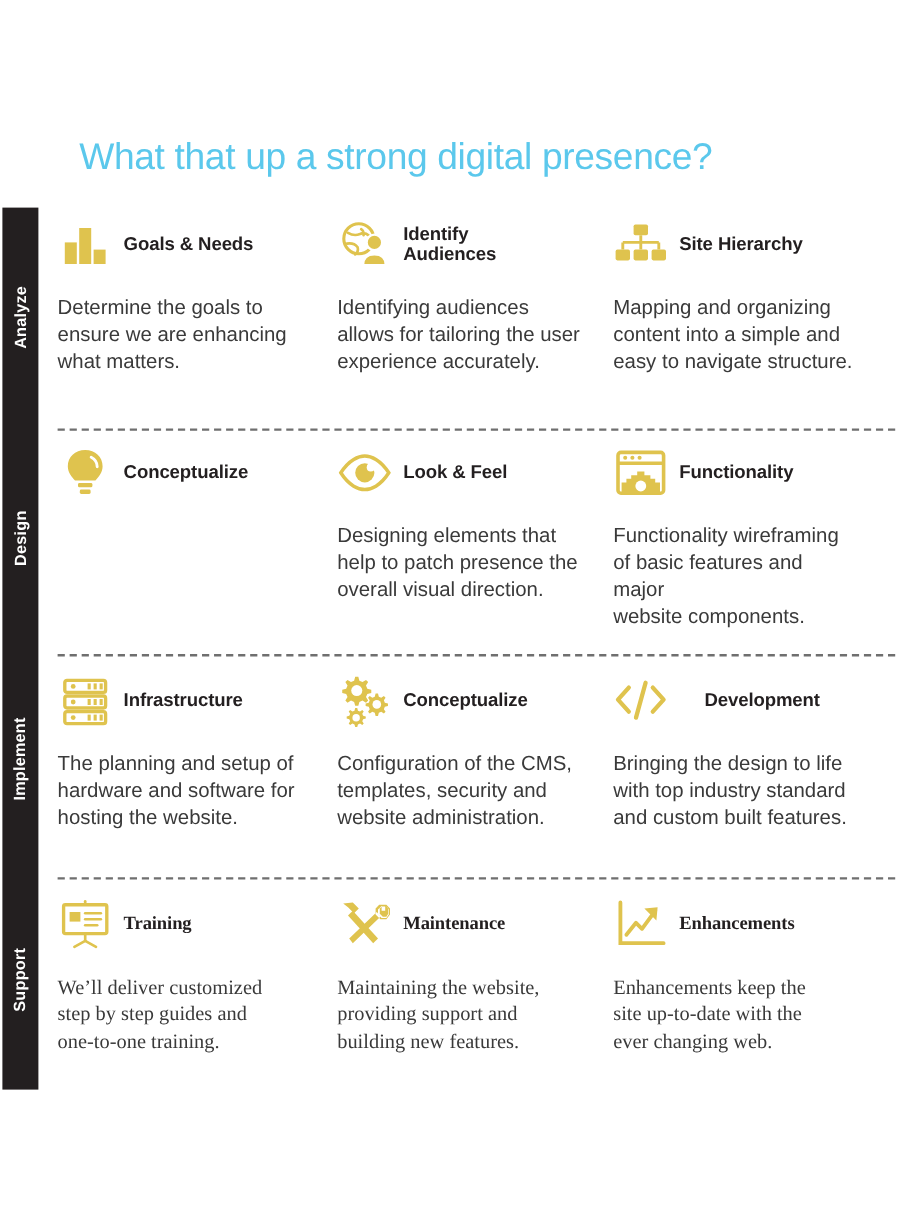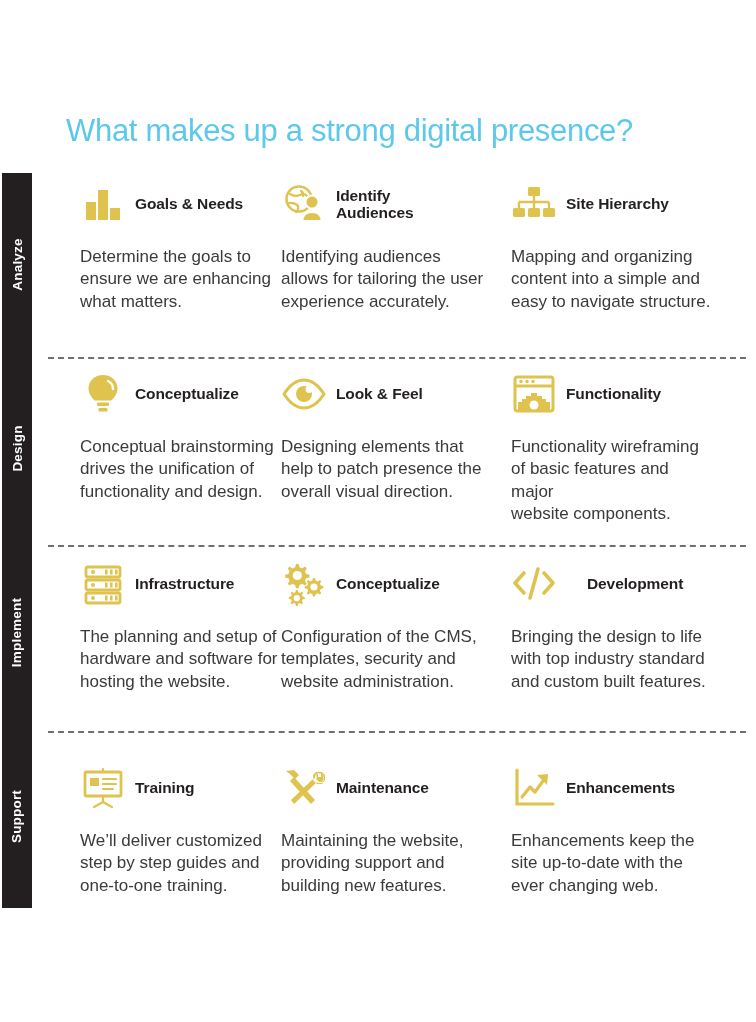--- a/index.html
+++ b/index.html
@@ -105,28 +105,28 @@
   .card-title.two-line { max-width: 110px; }
   .card-body {
     margin-top: 11px;
     font-size: 17px;
     line-height: 1.32;
     color: #3a3a3a;
     white-space: pre-line;
   }
 
   
-  .col-0 { left: 0px; margin-left: 32px; }
+  .col-0 { left: 0px; }
   .col-1 { left: 233px; }
   .col-2 { left: 463px; }
 </style>
 </head>
 <body>
 
-<div id="page-title">What makes up a strong digital presence?</div>
+<div id="page-title">What that up a strong digital presence?</div>
 
 <div id="phase-rail">
     <div class="phase-item" style="top: 0px; height: 183px;">
       <span class="phase-label">Analyze</span>
     </div>
     <div class="phase-item" style="top: 183px; height: 184px;">
       <span class="phase-label">Design</span>
     </div>
     <div class="phase-item" style="top: 367px; height: 184px;">
       <span class="phase-label">Implement</span>
@@ -199,23 +199,20 @@
           <div class="card-icon">
             <svg width="44" height="44" viewBox="0 0 44 44">
     <path d="M22 3 C13.5 3 7.5 9 7.5 16.5 C7.5 22 11 25.5 13.5 28.5 L30.5 28.5 C33 25.5 36.5 22 36.5 16.5 C36.5 9 30.5 3 22 3 Z" fill="#DFC34E"></path>
     <path d="M27 9 q5 2.5 5 8" fill="none" stroke="#ffffff" stroke-width="2.4" stroke-linecap="round"></path>
     <rect x="16" y="30.5" width="12" height="3.6" rx="1.2" fill="#DFC34E"></rect>
     <rect x="17.5" y="36" width="9" height="3.6" rx="1.2" fill="#DFC34E"></rect>
   </svg>
           </div>
           <div class="card-title" style="white-space: pre-line;">Conceptualize</div>
         </div>
-        <div class="card-body">Conceptual brainstorming
-drives the unification of
-functionality and design.</div>
       </div>
       <div class="card col-1">
         <div class="card-head">
           <div class="card-icon">
             <svg width="44" height="44" viewBox="0 0 44 44">
     <path d="M2 22 C9 11 17 8 22 8 C27 8 35 11 42 22 C35 33 27 36 22 36 C17 36 9 33 2 22 Z" fill="none" stroke="#DFC34E" stroke-width="2.9"></path>
     <circle cx="22" cy="22" r="8" fill="#DFC34E"></circle>
     <circle cx="27" cy="17.5" r="3.4" fill="#ffffff"></circle>
   </svg>
           </div>
@@ -308,21 +305,21 @@
     </g>
   </svg>
           </div>
           <div class="card-title" style="white-space: pre-line; margin-left: 21px;">Development</div>
         </div>
         <div class="card-body">Bringing the design to life
 with top industry standard
 and custom built features.</div>
       </div>
     </div>
-    <div class="card-row" style="top: 584px;">
+    <div class="card-row" style="top: 566px; font-family: Liberation Serif, serif;">
       <div class="card col-0">
         <div class="card-head">
           <div class="card-icon">
             <svg width="44" height="44" viewBox="0 0 44 44">
     <rect x="4" y="6" width="36" height="24" rx="1.5" fill="none" stroke="#DFC34E" stroke-width="2.8"></rect>
     <rect x="9" y="12" width="9" height="8" fill="#DFC34E"></rect>
     <g stroke="#DFC34E" stroke-width="2.2" stroke-linecap="round">
       <path d="M22 13 H35"></path>
       <path d="M22 18 H35"></path>
       <path d="M22 23 H32"></path>

